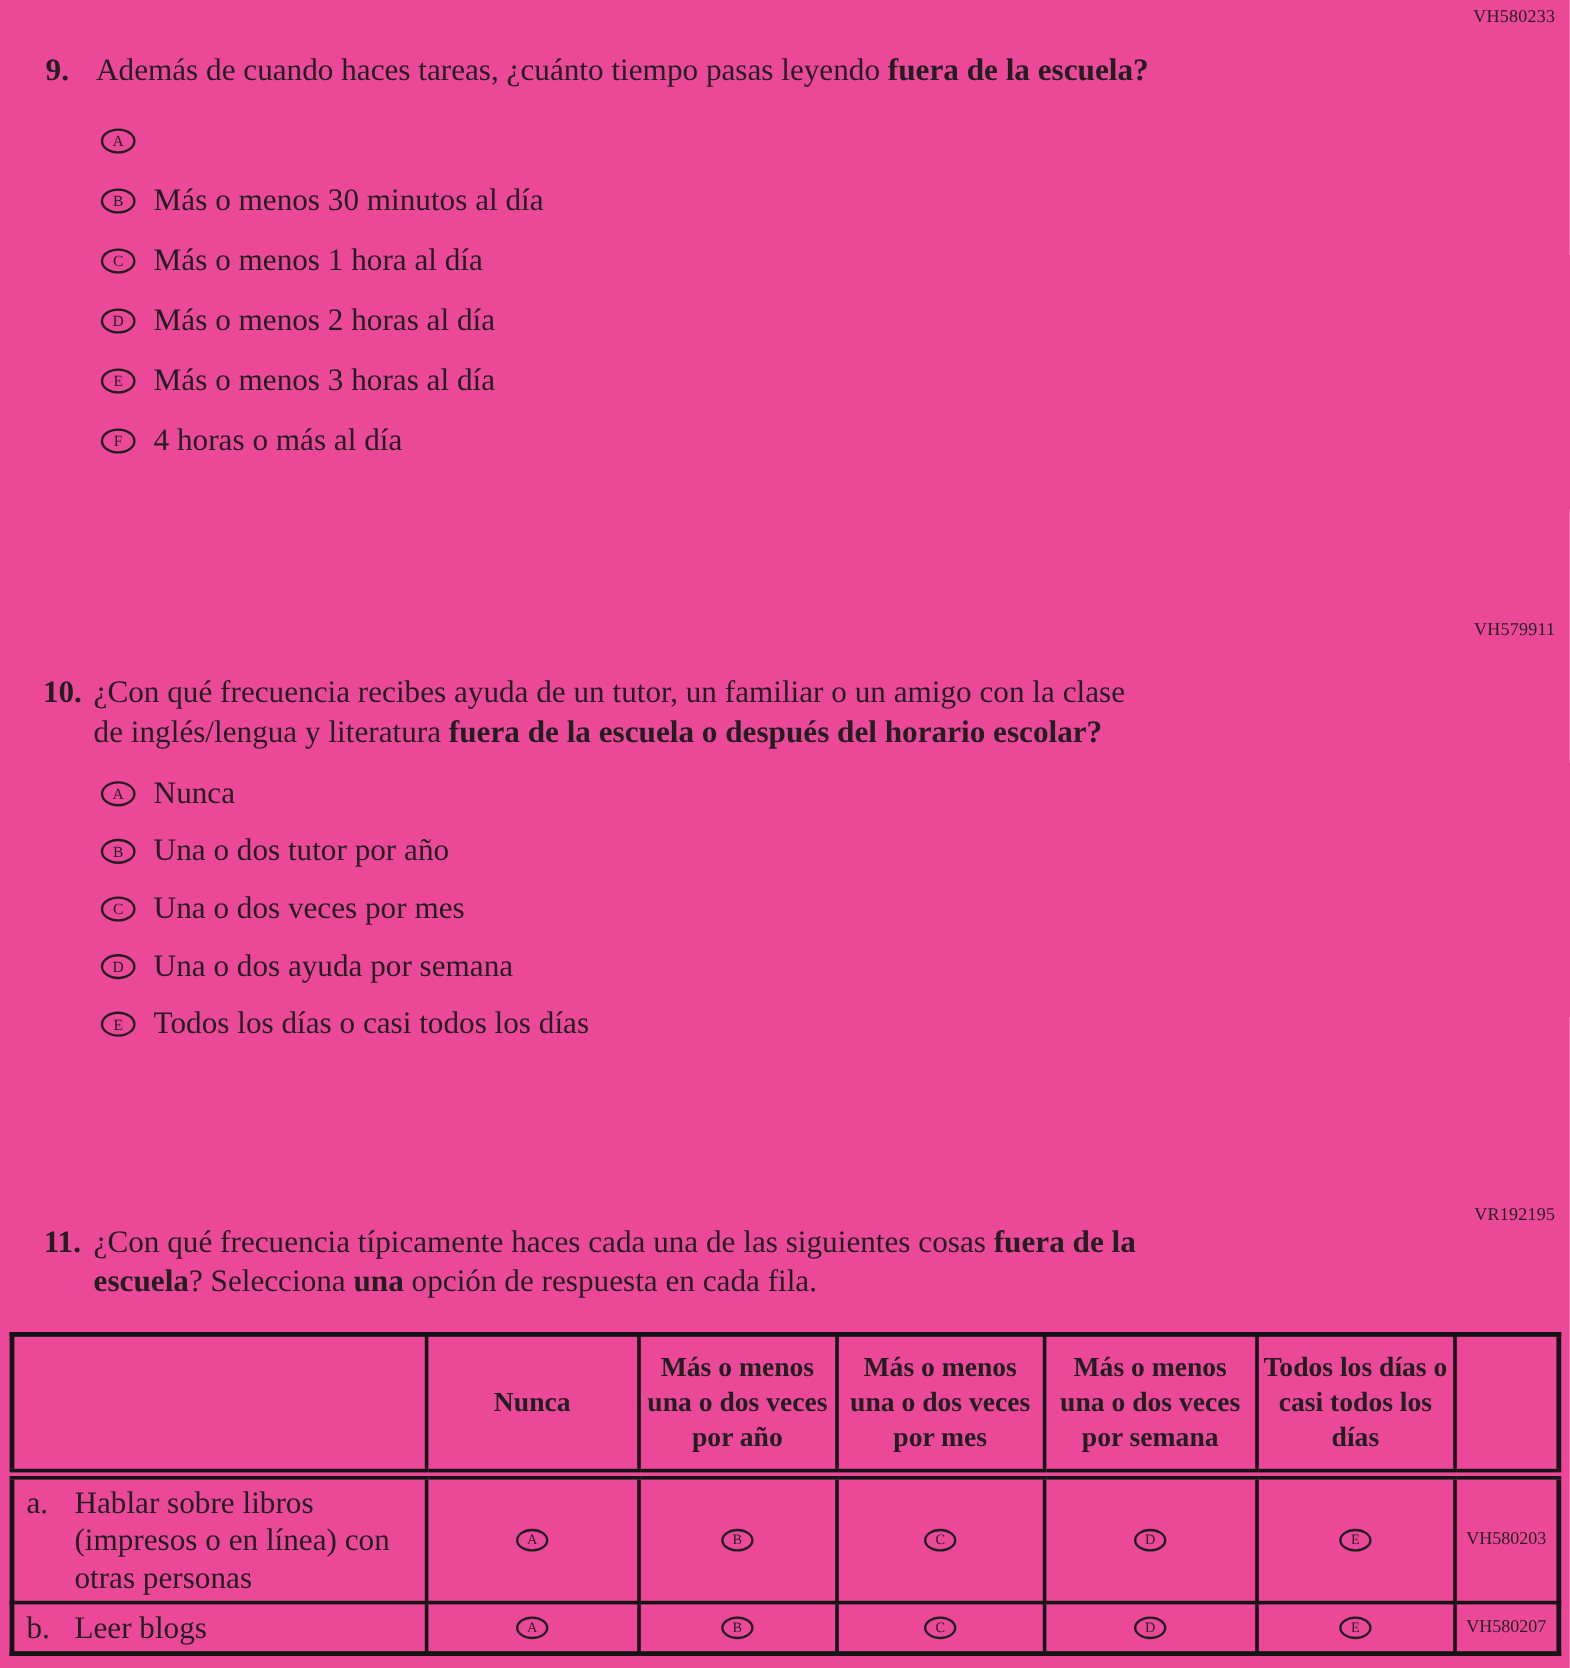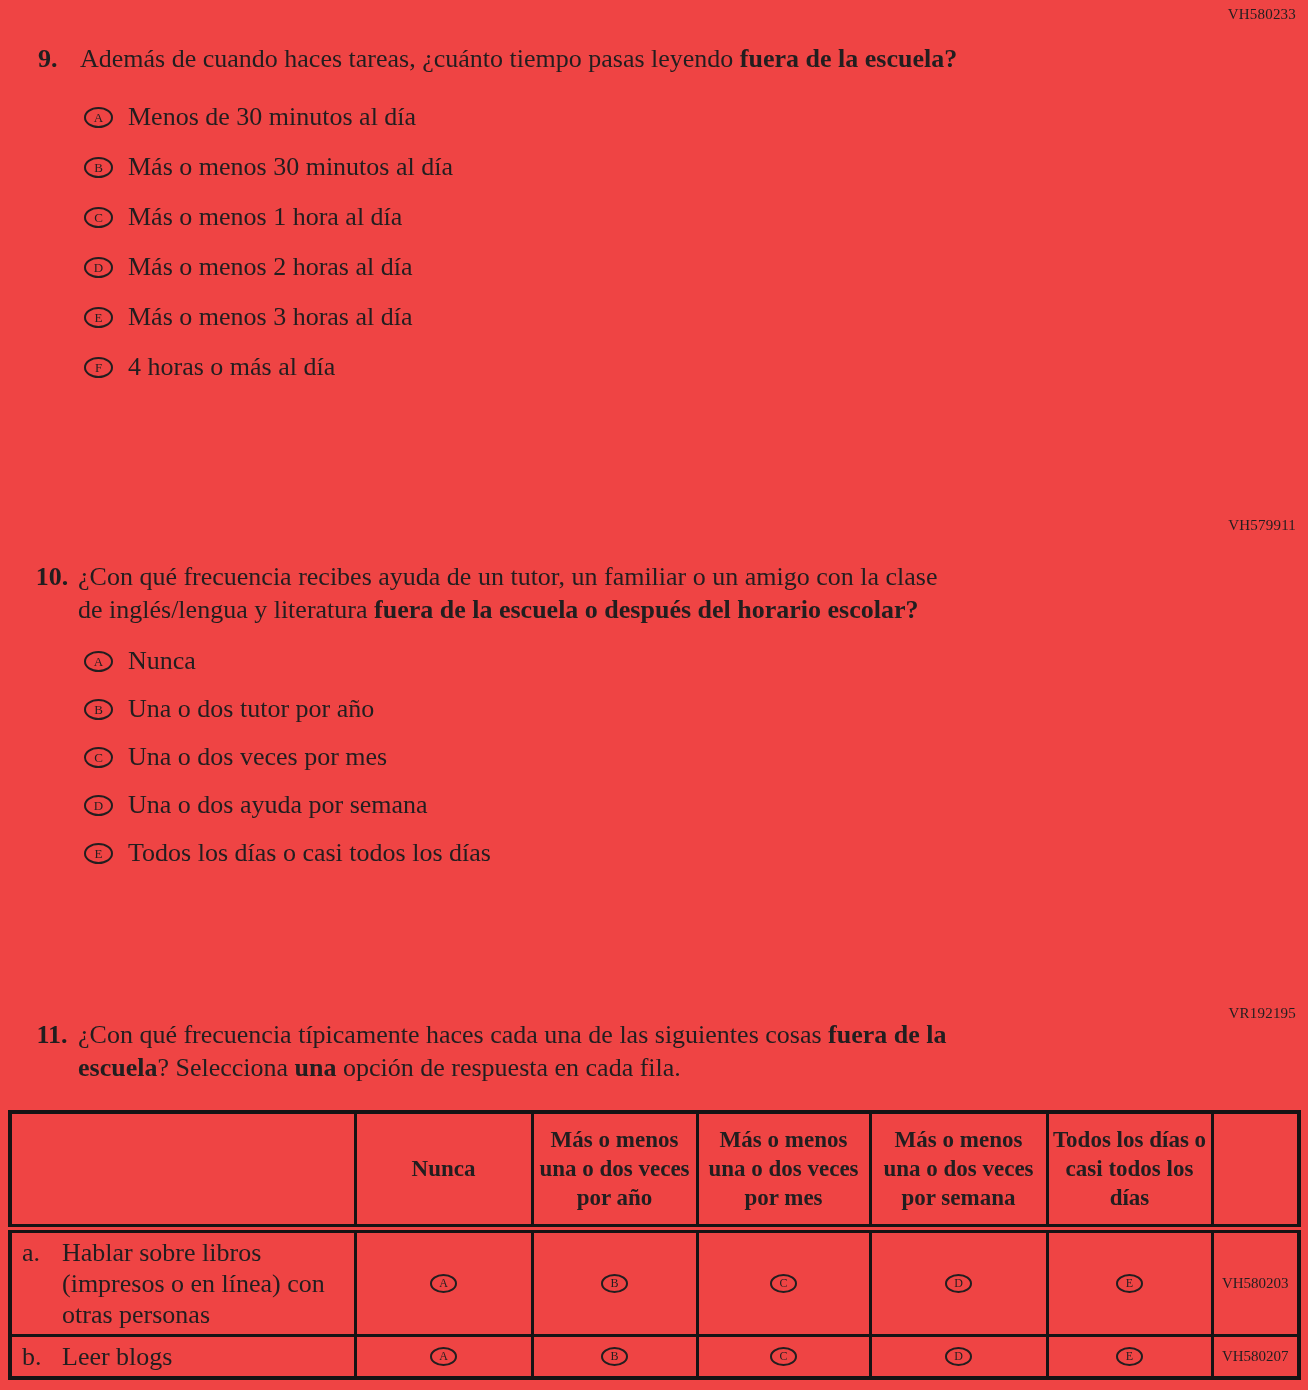--- a/index.html
+++ b/index.html
@@ -1,20 +1,20 @@
 <!DOCTYPE html>
 <html><head>
 <meta charset="utf-8">
 <style>
   html, body { margin: 0; padding: 0; }
   .page {
     position: relative;
     width: 1308px;
     height: 1390px;
-    background: #ef4444;
+    background: #ec4899;
     color: #221e1f;
     font-family: "Liberation Serif", "DejaVu Serif", serif;
     overflow: hidden;
   }
   .item-code {
     position: absolute;
     right: 12px;
     font-size: 15px;
     letter-spacing: 0.2px;
     white-space: nowrap;
@@ -113,21 +113,20 @@
   <span class="item-code" style="top:6px">VH580233</span>
 
   <section class="question" style="top:42px; left:38px; width:1090px">
     <span class="q-num w42">9.</span>
     <p class="q-text"><span>Además de cuando haces tareas, ¿cuánto tiempo pasas leyendo </span><b>fuera de la escuela?</b></p>
   </section>
 
   <div class="options opt-h50" style="top:92px">
     <div class="option">
       <span class="bubble">A</span>
-      <span class="opt-label">Menos de 30 minutos al día</span>
     </div>
     <div class="option">
       <span class="bubble">B</span>
       <span class="opt-label">Más o menos 30 minutos al día</span>
     </div>
     <div class="option">
       <span class="bubble">C</span>
       <span class="opt-label">Más o menos 1 hora al día</span>
     </div>
     <div class="option">

